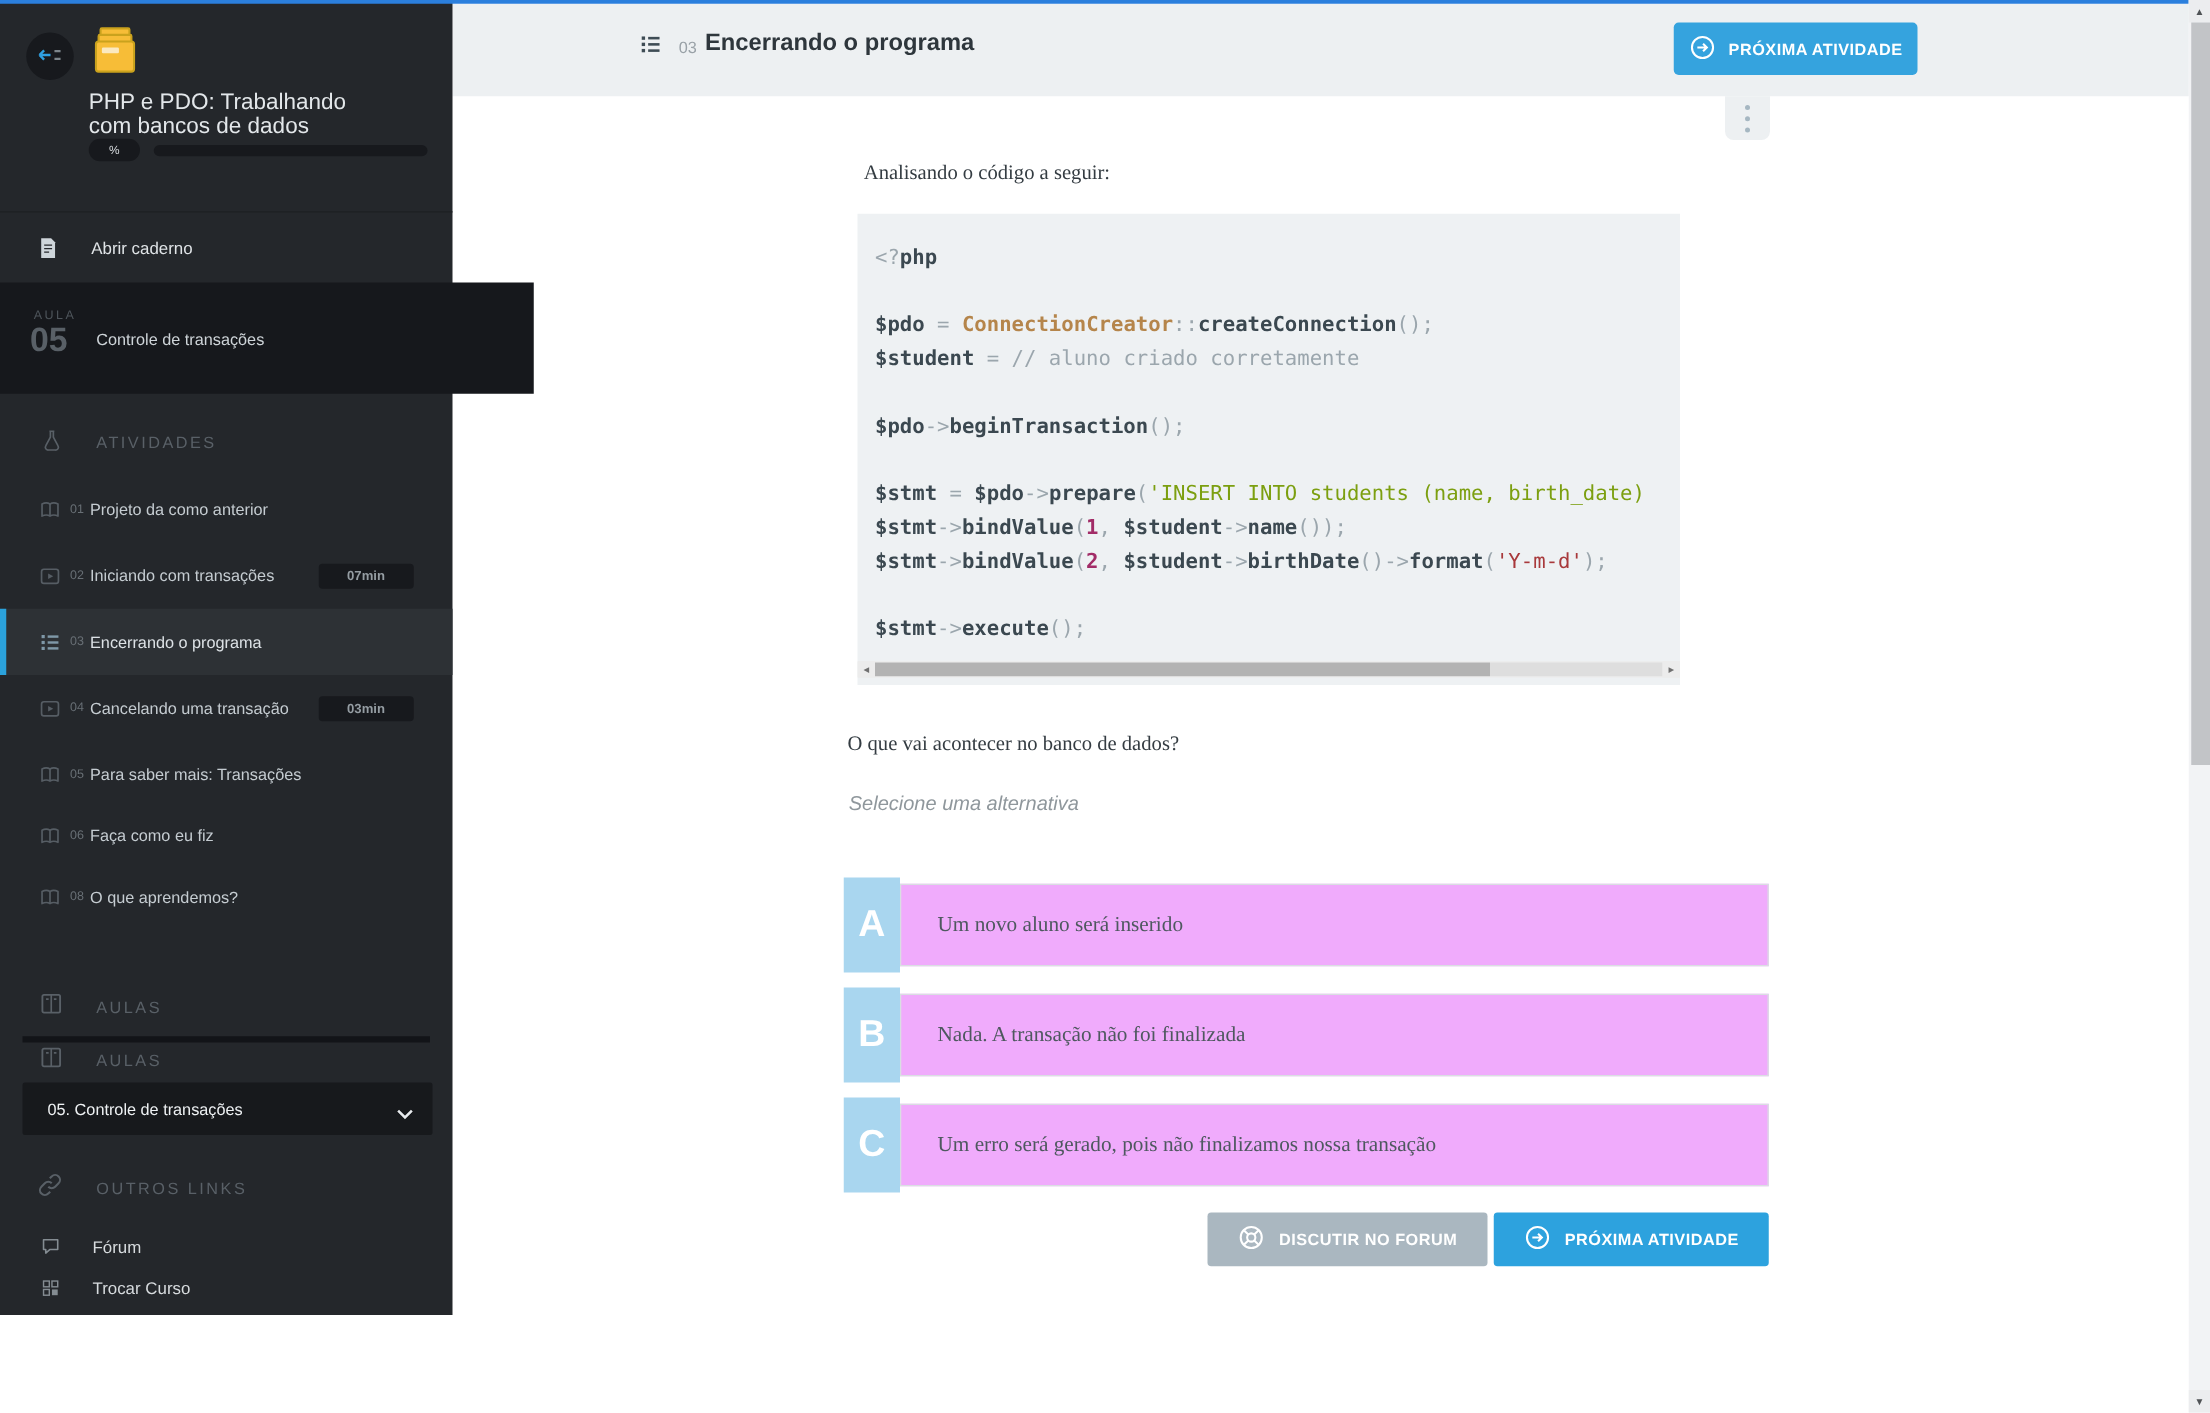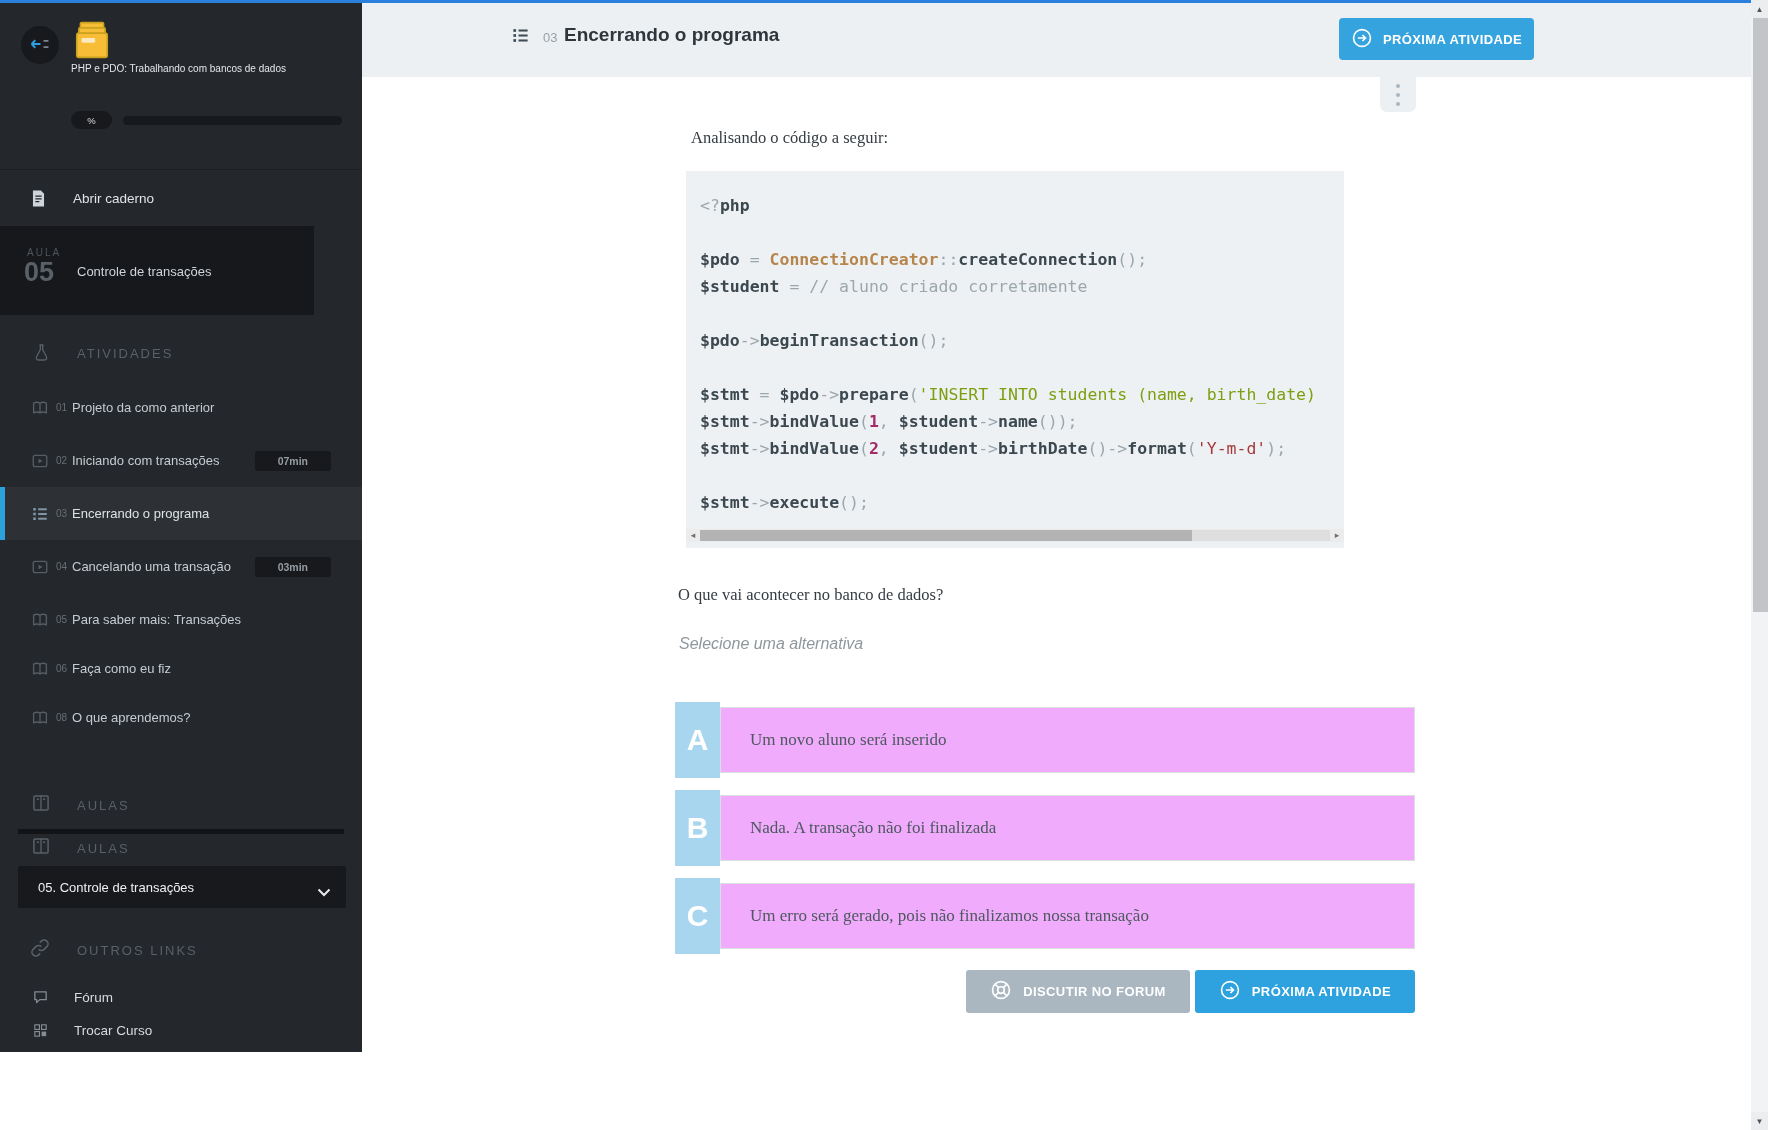--- a/index.html
+++ b/index.html
@@ -6,32 +6,32 @@
   body{width:1768px;height:1130px;position:relative;overflow:hidden;background:#fff;
        font-family:"Liberation Sans",sans-serif;}
   .top-line{position:absolute;left:0;top:0;width:1751px;height:3px;background:#2b7fdd;z-index:10;}
 
   
   .sidebar{position:absolute;left:0;top:0;width:362px;height:1052px;background:#24272b;z-index:5;}
   .back-btn{position:absolute;left:21px;top:26px;width:38px;height:38px;border-radius:50%;
             background:#17191d;border:none;display:flex;align-items:center;justify-content:center;cursor:pointer;}
   .back-btn svg{width:22px;height:16px;}
   .logo{position:absolute;left:71px;top:21px;width:42px;height:38px;}
-  .course-title{position:absolute;left:71px;top:59px;width:235px;font-size:10px;line-height:19px;color:#e3e7ea;}
+  .course-title{position:absolute;left:71px;top:72px;width:235px;font-size:18px;line-height:19px;color:#e3e7ea;}
   .pct-badge{position:absolute;left:71px;top:111px;width:41px;height:18px;border-radius:9px;background:#17191d;
              color:#d9dde0;font-size:9.5px;display:flex;align-items:center;justify-content:center;}
   .progress-track{position:absolute;left:123px;top:116px;width:219px;height:9px;border-radius:5px;background:#17191d;}
 
   .srow{position:absolute;left:0;width:362px;display:flex;align-items:center;cursor:pointer;}
   .srow .sicon{display:flex;align-items:center;justify-content:center;color:#596067;}
   .notebook-row{top:169px;height:57px;border-top:1px solid #1d2023;}
   .notebook-row .sicon{position:absolute;left:29px;width:19px;height:19px;color:#ced5da;}
   .notebook-row .slabel{position:absolute;left:73px;font-size:13.5px;color:#e0e4e7;}
 
-  .aula-block{position:absolute;left:0;top:226px;width:314px;height:89px;background:#16181c;}
+  .aula-block{position:absolute;left:0;top:226px;width:427px;height:89px;background:#16181c;}
   .aula-word{position:absolute;left:27px;top:21px;font-size:10px;letter-spacing:2px;color:#4e555b;}
   .aula-num{position:absolute;left:24px;top:31px;font-size:27px;font-weight:bold;color:#596067;}
   .aula-title{position:absolute;left:77px;top:38px;font-size:13px;color:#ced4d8;}
 
   .sect-hdr{position:absolute;left:0;width:362px;height:28px;}
   .sect-hdr .sicon{position:absolute;}
   .sect-hdr .slabel{position:absolute;left:77px;top:6px;font-size:13px;letter-spacing:2px;color:#596067;}
 
   .act-row{position:absolute;left:0;width:362px;height:53px;display:flex;align-items:center;cursor:pointer;}
   .act-row .sicon{position:absolute;left:31px;width:18px;height:18px;color:#565d64;}

